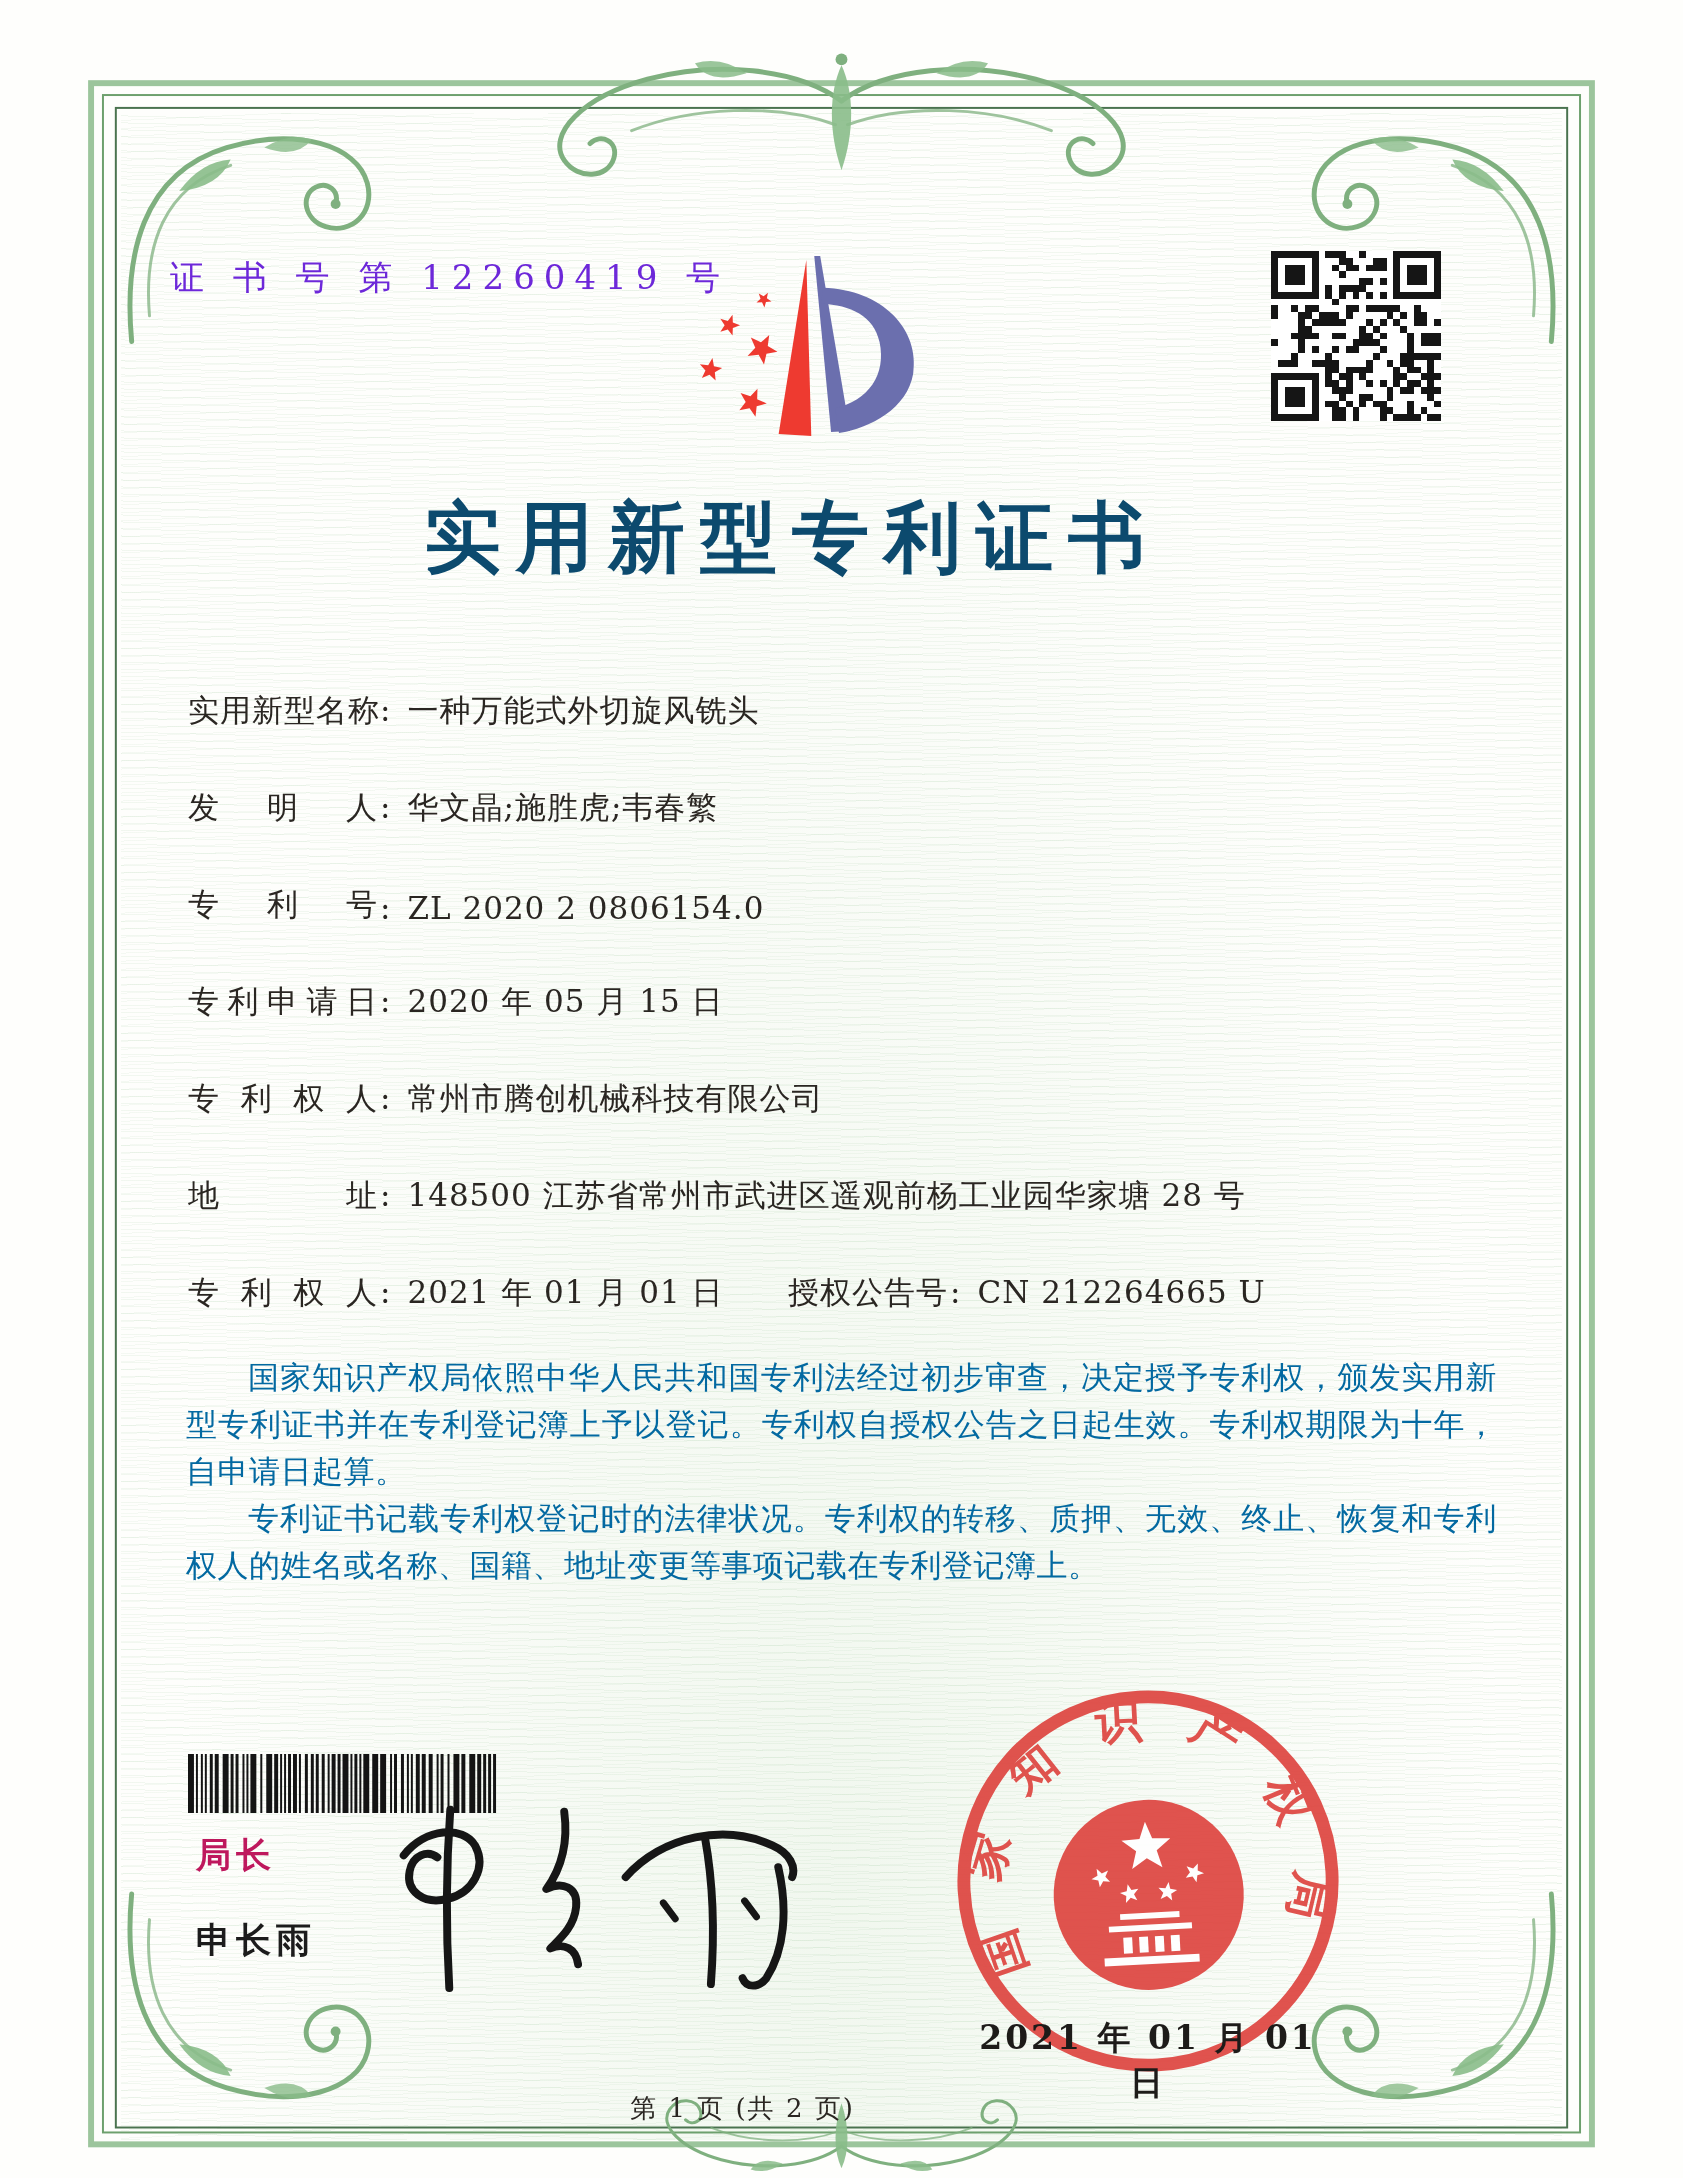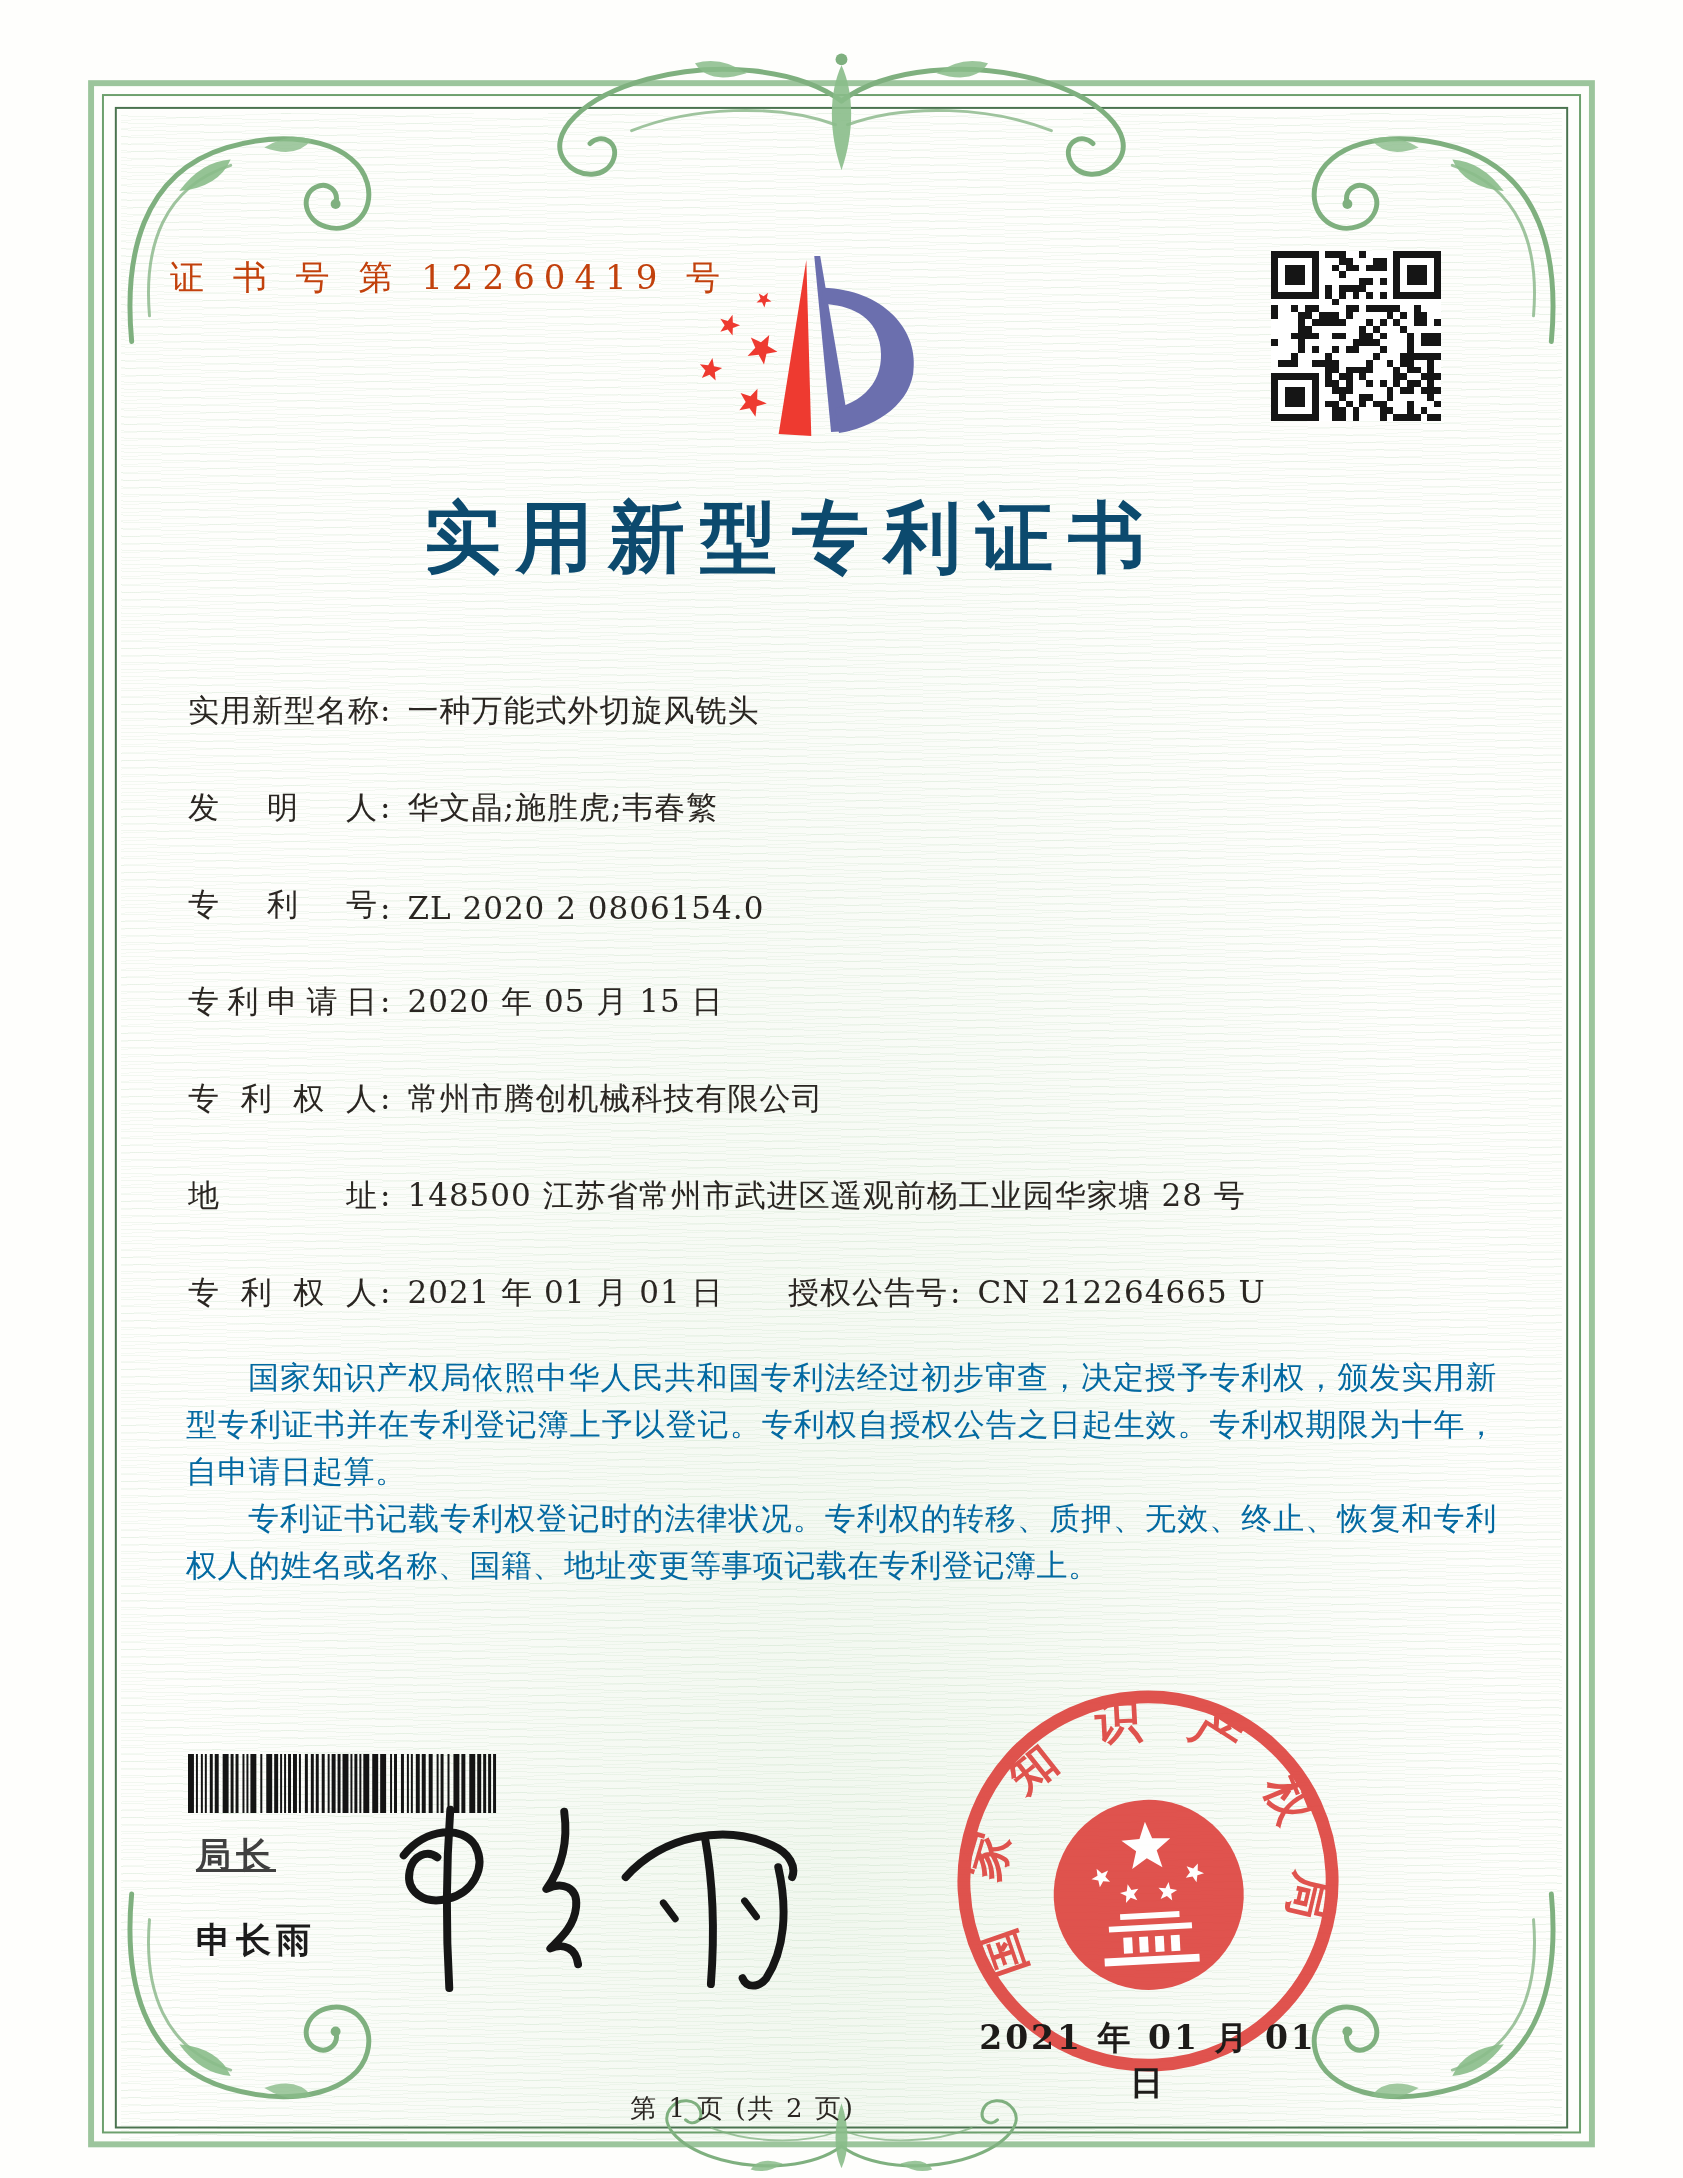--- a/index.html
+++ b/index.html
@@ -11,38 +11,38 @@
   }
   .guilloche{
     position:absolute;left:121px;top:113px;right:121px;bottom:38px;
     background:
       repeating-linear-gradient(1.5deg, rgba(130,185,130,.10) 0 1px, rgba(0,0,0,0) 1px 7px),
       repeating-linear-gradient(-2.5deg, rgba(130,185,130,.08) 0 1px, rgba(0,0,0,0) 1px 8px),
       radial-gradient(ellipse at 50% 88%, rgba(160,205,155,.14), rgba(255,255,255,0) 65%);
   }
   .orn{position:absolute;left:0;top:0;}
   .abs{position:absolute;}
-  .cert-no{left:170px;top:255px;font-size:34px;letter-spacing:9px;color:#c2410c;}
+  .cert-no{left:170px;top:255px;font-size:34px;letter-spacing:9px;color:#6d28d9;}
   .title{
     left:792px;top:487px;transform:translateX(-50%);
     font-size:77px;font-weight:700;letter-spacing:15px;white-space:nowrap;color:#0c4a6e;
   }
   .field-row{left:188px;width:1317px;font-size:31px;letter-spacing:1px;color:#2a2622;white-space:nowrap;}
   .f-label{display:inline-block;width:190px;text-align:justify;text-align-last:justify;vertical-align:bottom;}
   .f-colon{display:inline-block;margin-left:2px;}
   .f-value{margin-left:16px;}
   .grant-2{position:absolute;left:600px;top:0;white-space:nowrap;}
   .body-text{
     left:186px;top:1354px;width:1311px;font-size:31px;line-height:47px;
     text-align:justify;color:#0369a1;letter-spacing:0.5px;
   }
   .body-text p{margin:0;text-indent:2em;}
   .barcode-box{left:188px;top:1754px;width:313px;height:59px;}
   .officer-role{left:196px;top:1832px;font-size:35px;font-weight:700;letter-spacing:5px;
-    font-family:"DejaVu Sans","Liberation Sans",sans-serif;color:#404040;text-decoration:underline;}
+    font-family:"DejaVu Sans","Liberation Sans",sans-serif;color:#be185d;}
   .officer-name{left:196px;top:1917px;font-size:35px;font-weight:700;letter-spacing:5px;
     font-family:"DejaVu Sans","Liberation Sans",sans-serif;color:#1c1c1c;}
   .signature-box{left:366px;top:1782px;}
   .seal-box{left:950px;top:1683px;opacity:.92;}
   .seal-date{left:955px;top:2016px;width:386px;text-align:center;font-size:33px;
     letter-spacing:3px;color:#1d1b19;font-weight:600;}
   .footer{left:594px;top:2091px;width:297px;text-align:center;font-size:26px;
     letter-spacing:2px;color:#2a2622;}
   .qr-box{left:1271px;top:251px;background:#fff;}
 </style>

